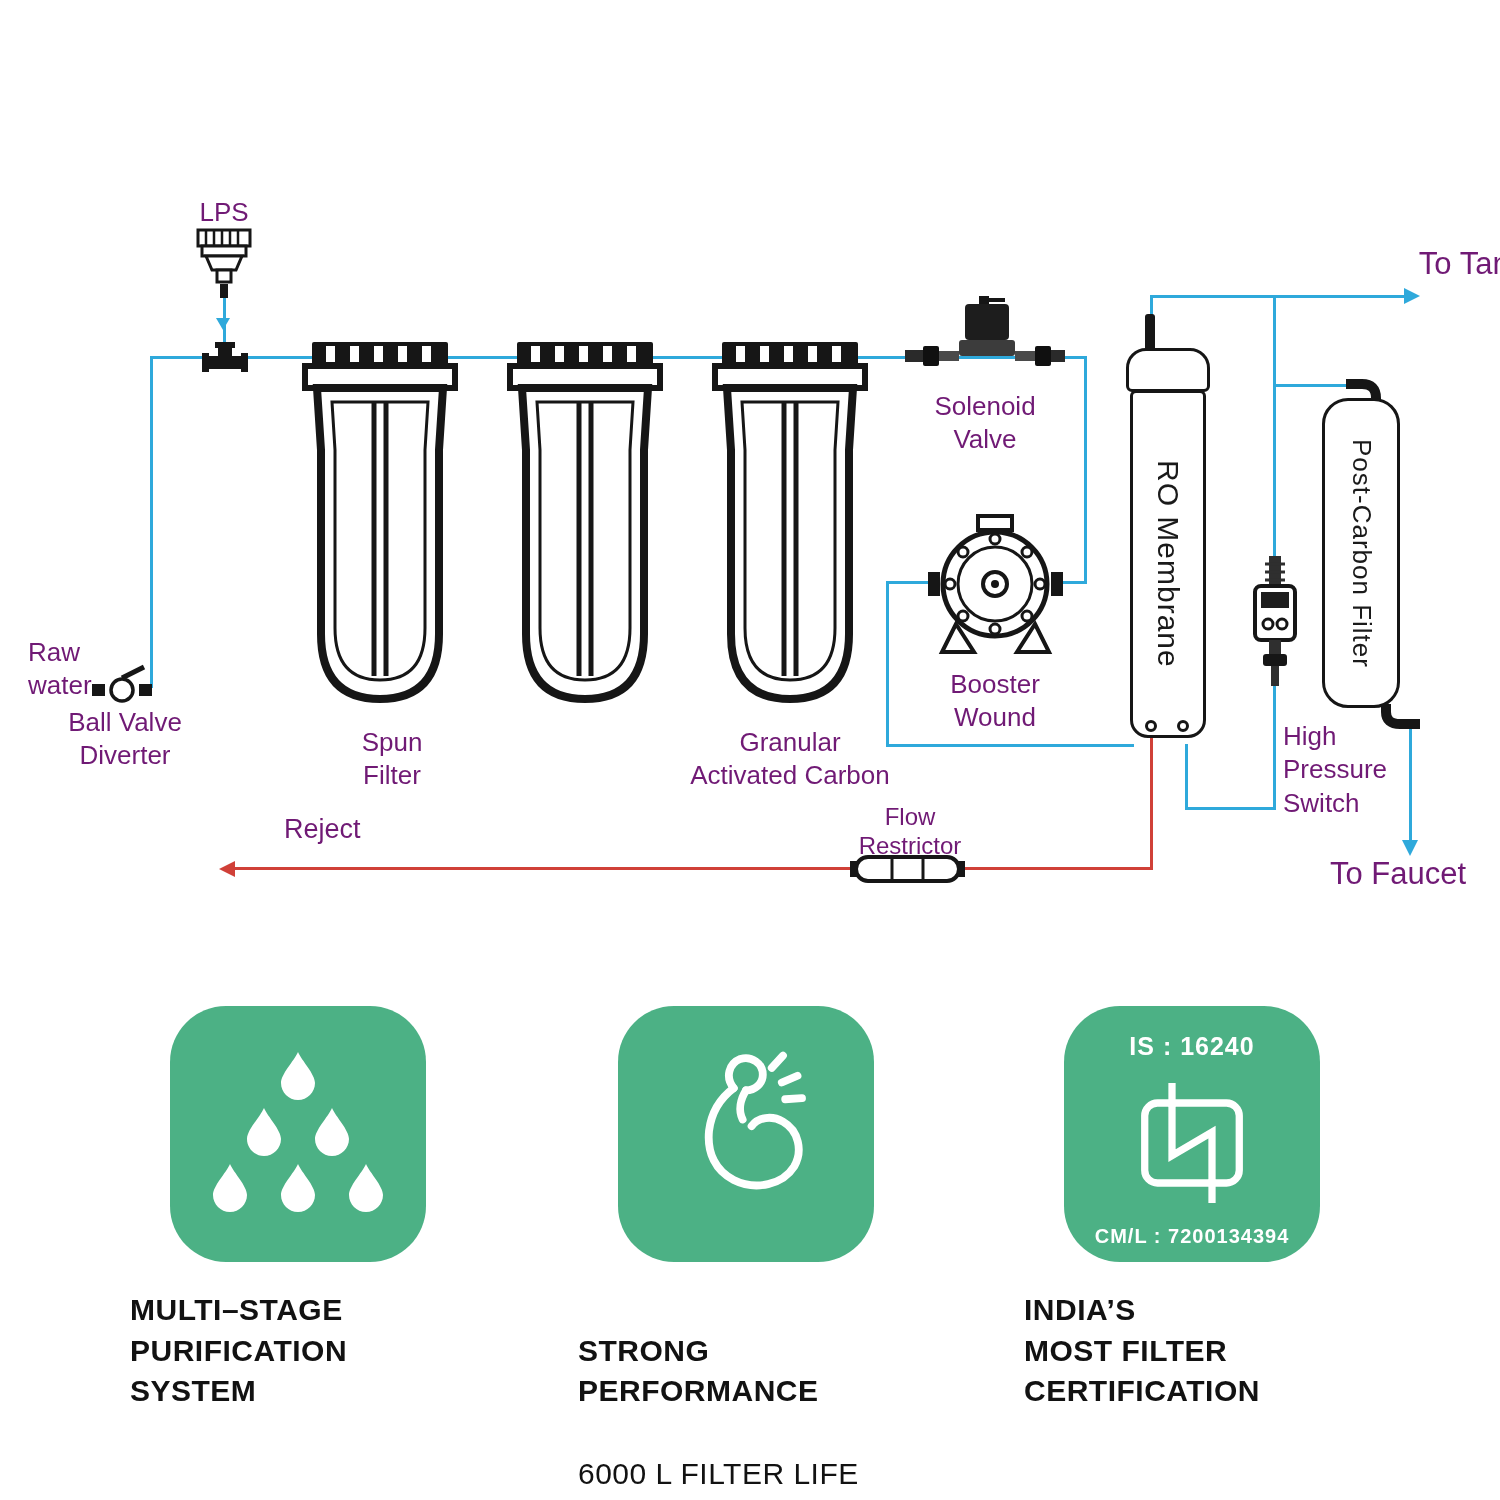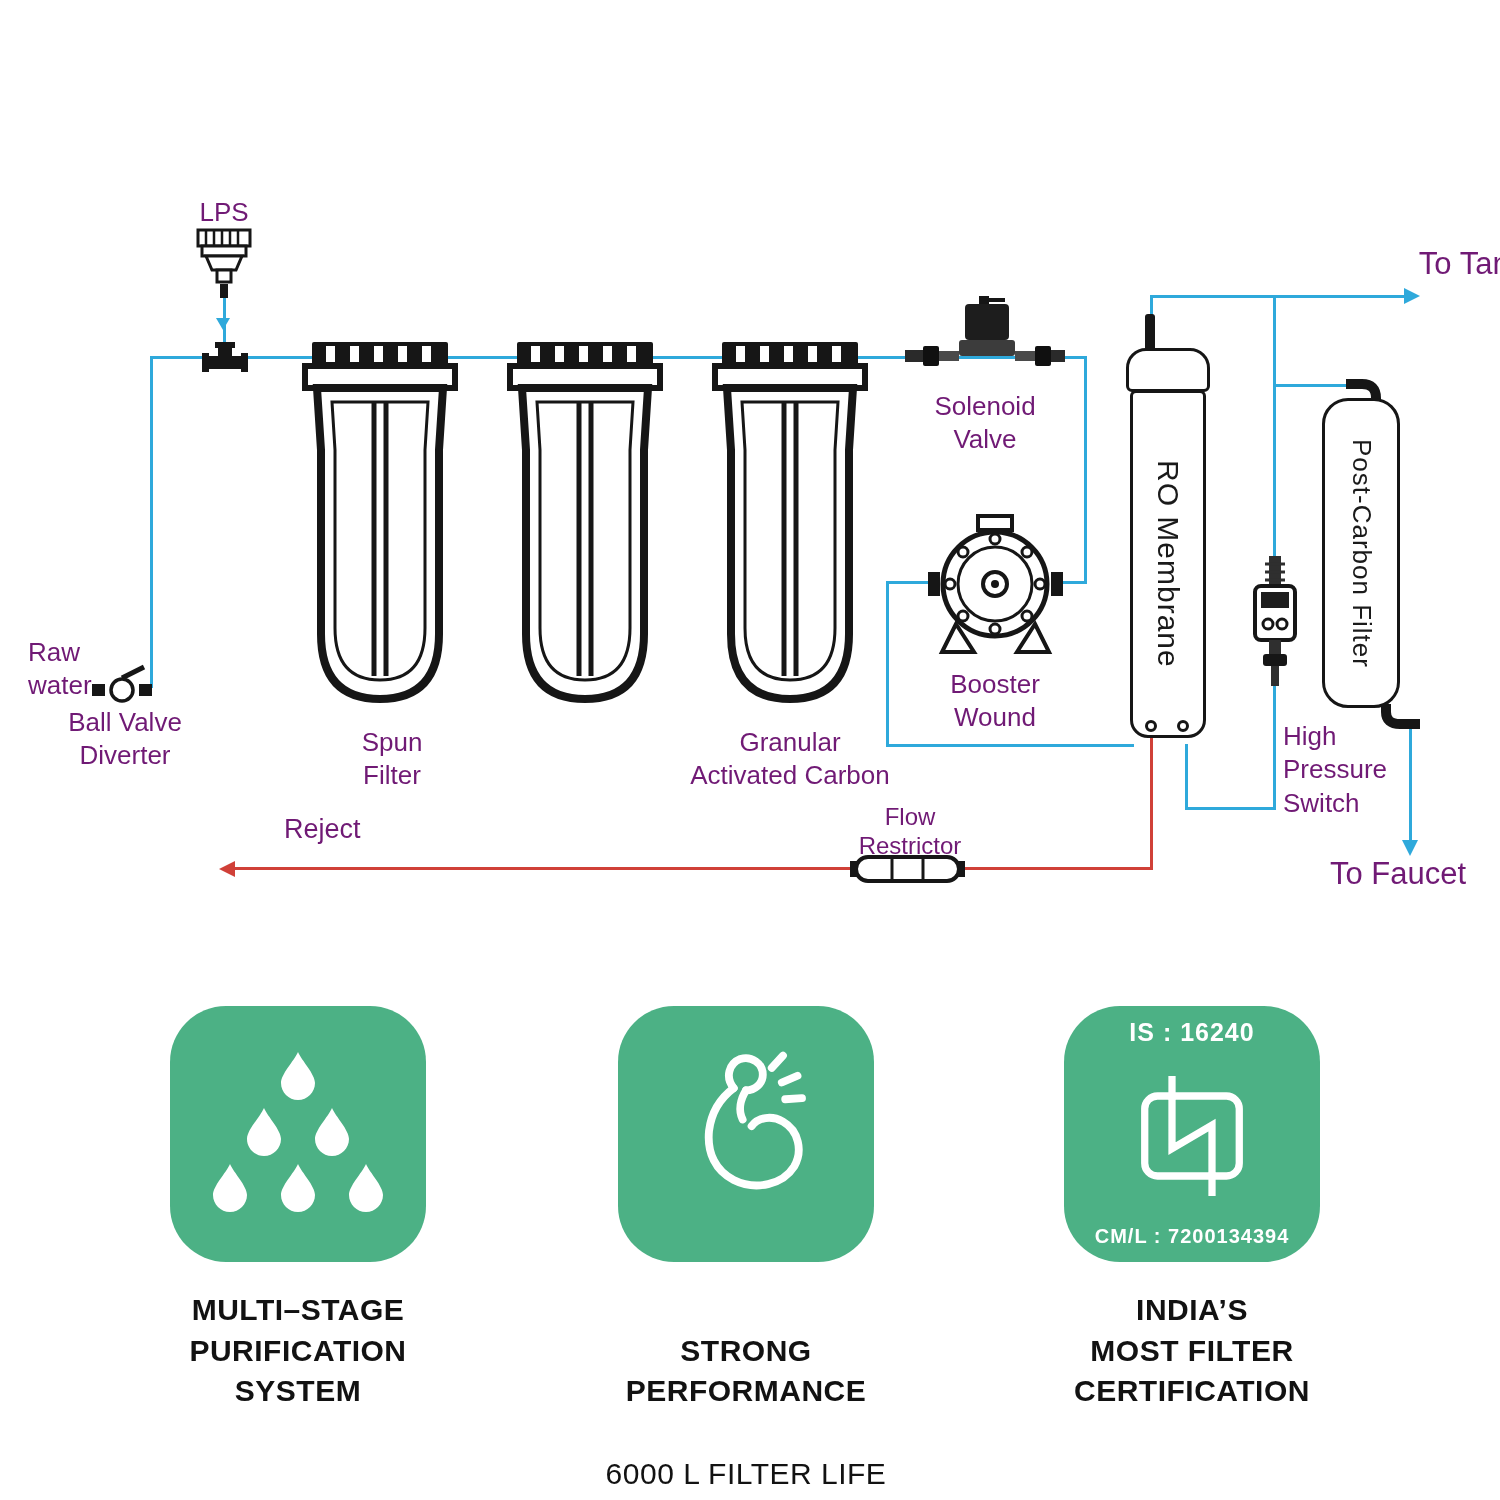--- a/index.html
+++ b/index.html
@@ -29,24 +29,24 @@
   .vessel{position:absolute;background:#fff;border:3px solid var(--ink)}
   .ro-cap{border-radius:20px 20px 6px 6px}
   .ro-body{border-radius:6px 6px 18px 18px;display:flex;align-items:center;justify-content:center}
   .pc-body{border-radius:26px;display:flex;align-items:center;justify-content:center}
   .vert-text{writing-mode:vertical-rl;text-orientation:mixed;color:#1a1a1a;letter-spacing:1px}
   .port{position:absolute;width:12px;height:12px;border:3px solid var(--ink);border-radius:50%;background:#fff}
   .stub{position:absolute;background:var(--ink);border-radius:3px}
   
   .tile{position:absolute;width:256px;height:256px;border-radius:56px;background:var(--tile);
         display:flex;align-items:center;justify-content:center}
-  .tile-col{flex-direction:column;justify-content:space-between;padding:12px 8px 14px}
+  .tile-col{flex-direction:column;justify-content:space-between;padding:26px 8px 14px}
   .isi-text{color:#fff;font-weight:bold;font-size:25px;letter-spacing:1px}
   .isi-text.sm{font-size:20px}
-  .cap{position:absolute;width:336px;text-align:center;font-weight:bold;font-size:30px;
+  .cap{position:absolute;width:336px;font-weight:bold;font-size:30px;
        line-height:1.35;letter-spacing:.5px;color:#121212;white-space:pre-line}
   .cap .sub{font-weight:normal;margin-top:2px}
 </style>
 </head>
 <body>
 
 <div id="stage">
 
   <svg width="0" height="0" style="position:absolute" aria-hidden="true">
     <defs>

